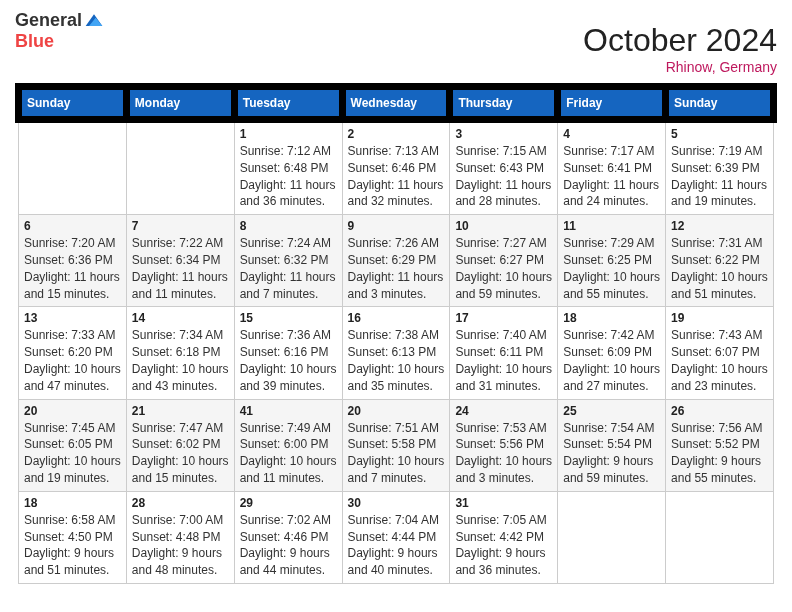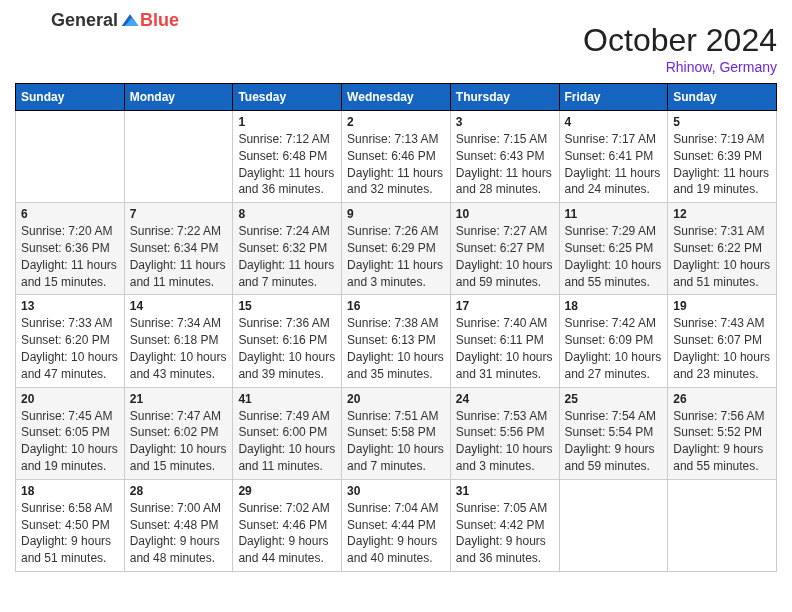--- a/index.html
+++ b/index.html
@@ -11,23 +11,22 @@
       padding: 10px 15px;
     }
     .header-area {
       display: flex;
       justify-content: space-between;
       align-items: flex-start;
       margin-bottom: 8px;
     }
     .logo {
       display: flex;
-      flex-direction: row;
+      flex-direction: column;
       align-items: flex-start;
-      margin-left: 36px;
     }
     .logo-text {
       display: flex;
       align-items: center;
     }
     .logo-general {
       font-size: 18px;
       font-weight: bold;
       color: #333;
     }
@@ -45,35 +44,35 @@
       text-align: right;
       margin-top: 12px;
     }
     .month-title {
       font-size: 32px;
       font-weight: normal;
       color: #222;
     }
     .location-title {
       font-size: 14px;
-      color: #6d28d9;
+      color: #be185d;
     }
     .calendar-table {
       width: 100%;
       border-collapse: collapse;
       table-layout: fixed;
     }
     .calendar-table thead tr th {
       background: #1565c0;
       color: #fff;
       font-size: 12px;
       font-weight: bold;
       padding: 6px 5px;
       text-align: left;
-      border: 1px solid #000000;
+      border: 7px solid #000000;
     }
     .calendar-table tbody tr td {
       border: 1px solid #ccc;
       vertical-align: top;
       padding: 4px 5px;
       font-size: 10px;
       color: #333;
       height: 85px;
       background: #fff;
     }

